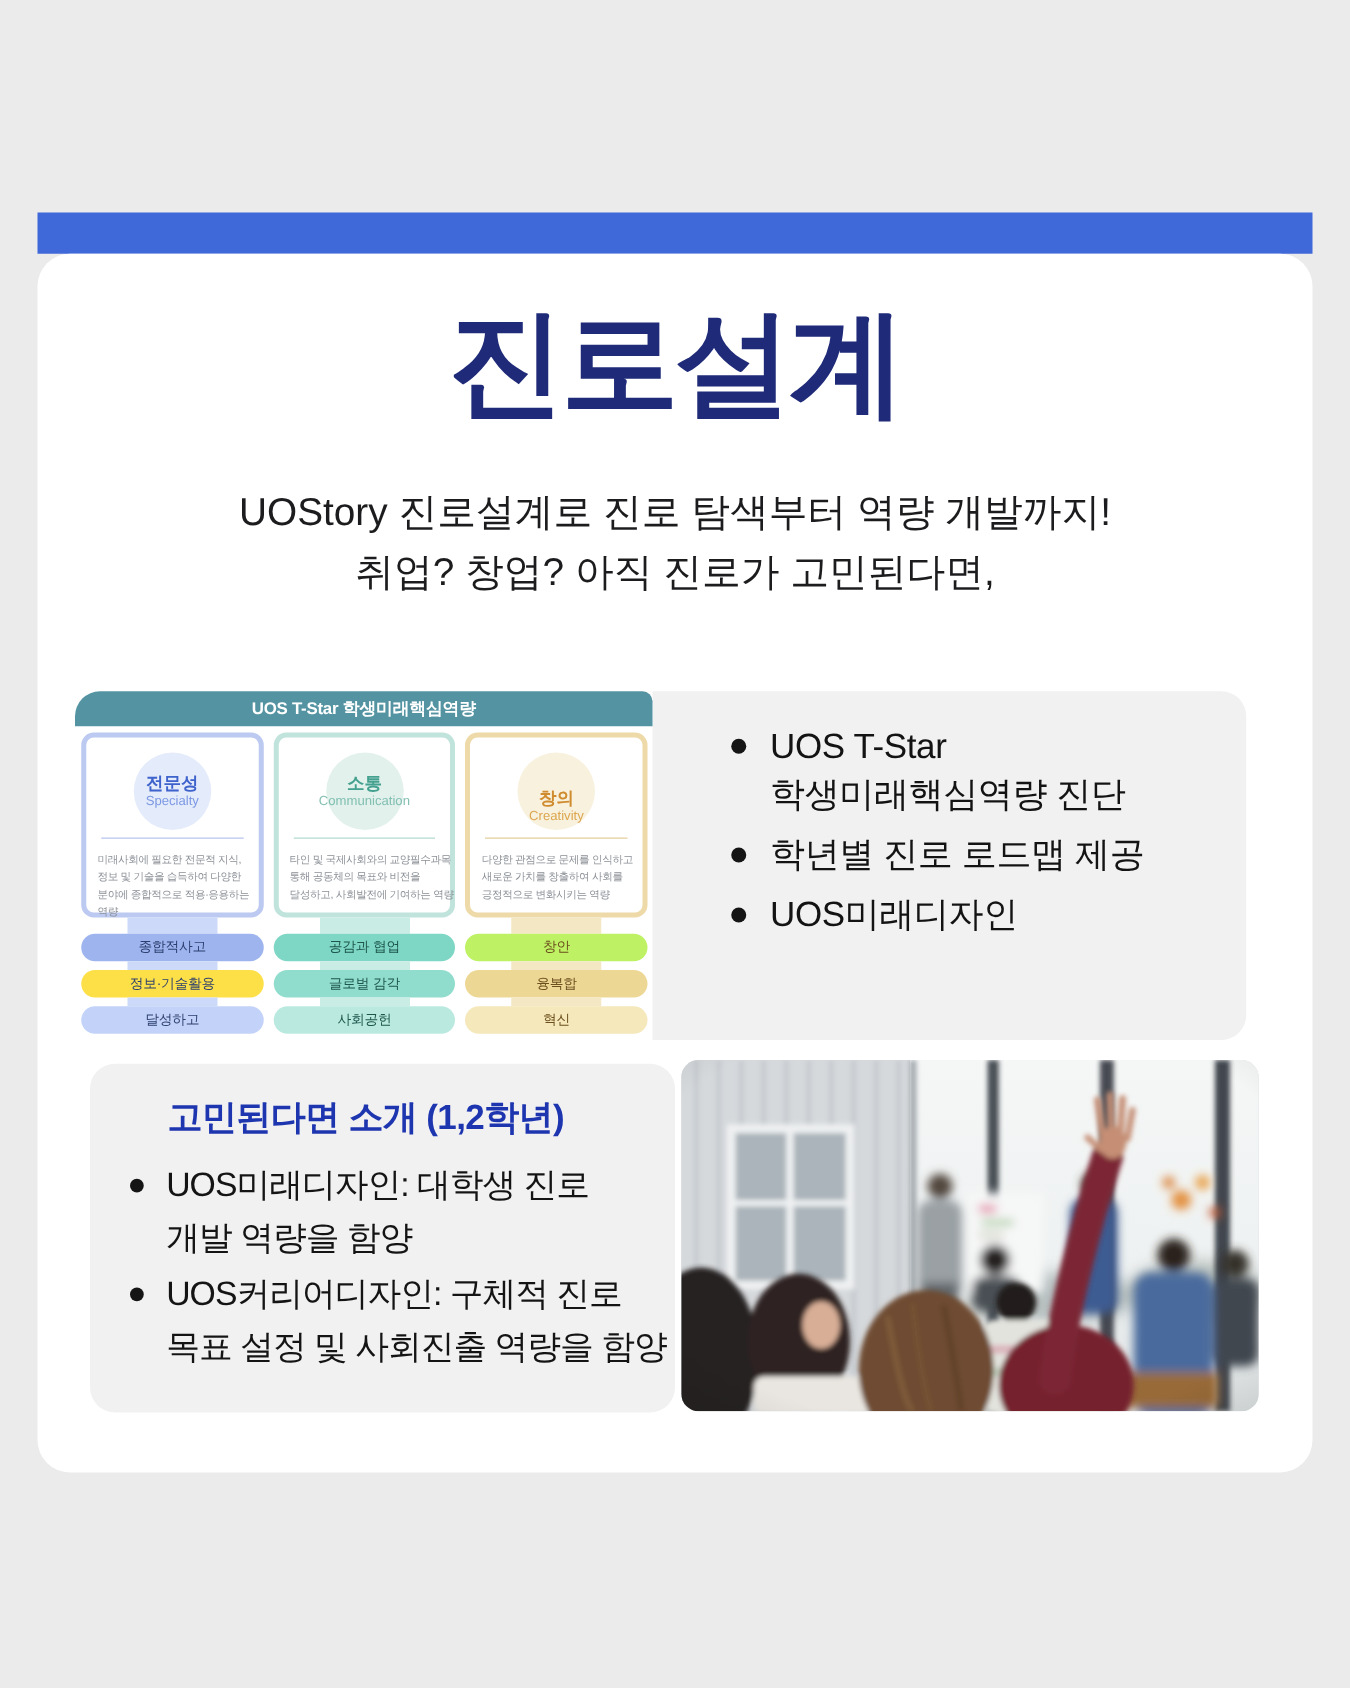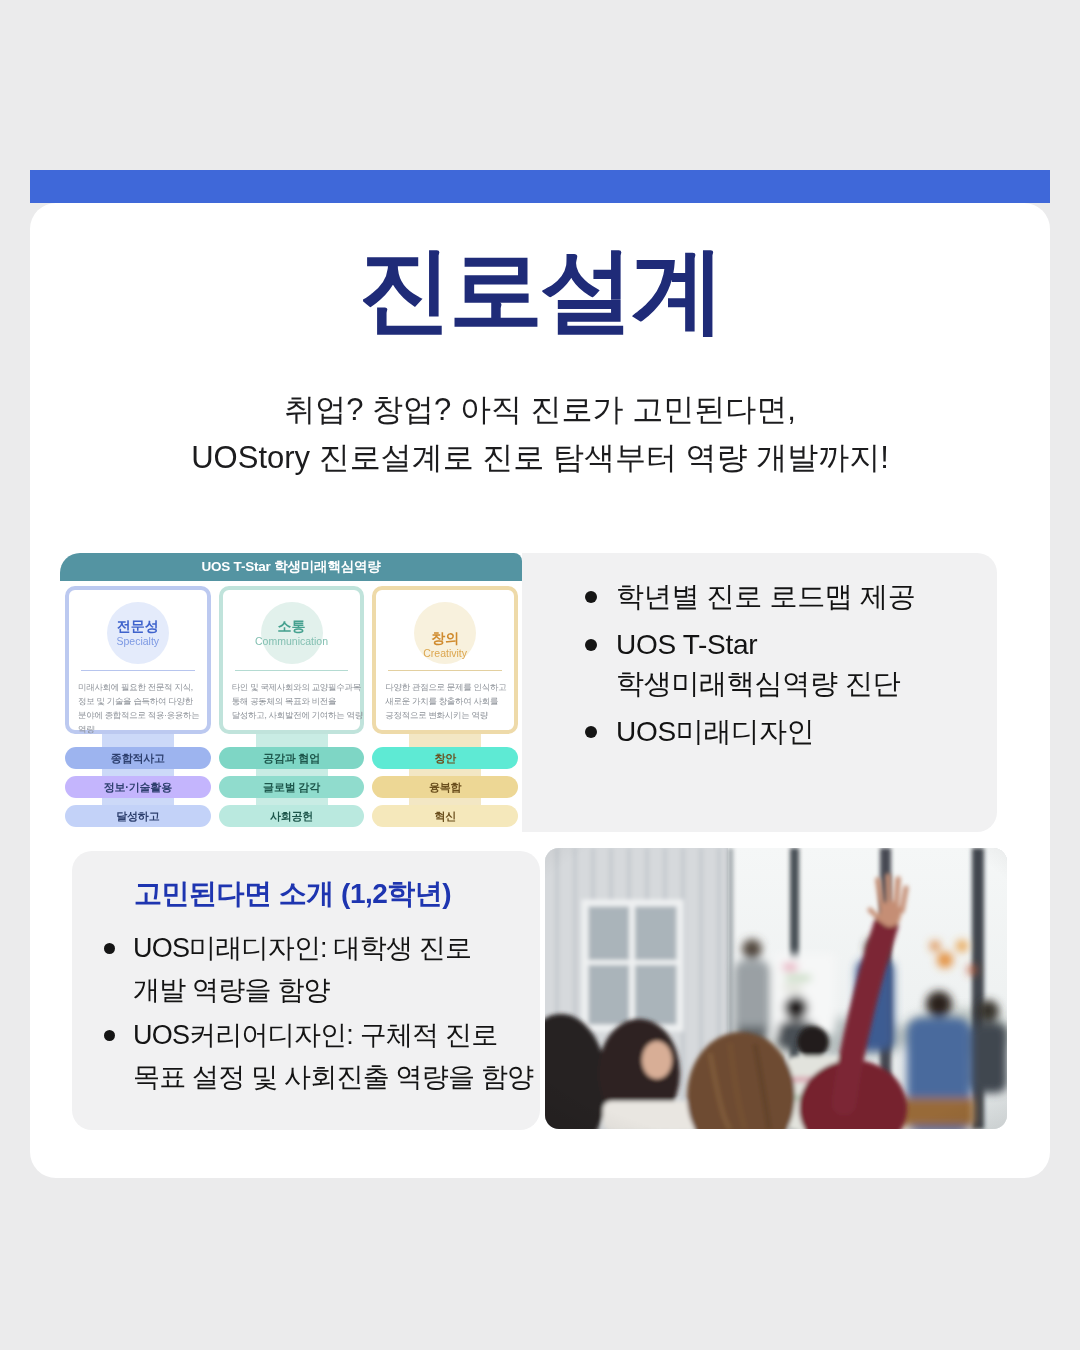--- a/index.html
+++ b/index.html
@@ -25,32 +25,32 @@
             box-sizing:border-box;text-align:center;flex:none;}
   .circle{width:62px;height:62px;border-radius:50%;margin:12px auto 0;display:flex;
           flex-direction:column;align-items:center;justify-content:center;}
   .cap-name{font-size:14px;font-weight:700;line-height:17px;}
   .cap-en{font-size:10.5px;line-height:13px;}
   .divider{height:1px;margin:6px 12px 0;}
   .desc{margin:9px 9px 0;font-size:8.5px;line-height:14px;letter-spacing:-0.3px;
         color:#8b9097;text-align:left;white-space:nowrap;}
   .conn{width:72px;flex:none;}
   .conn.a{height:13px;} .conn.b{height:7px;}
-  .tag{width:100%;height:22px;border-radius:12px;font-size:11px;font-weight:700;
+  .tag{width:100%;height:22px;border-radius:12px;font-size:11px;font-weight:400;
        line-height:22px;text-align:center;flex:none;letter-spacing:-0.2px;}
   .theme1{border-color:#bcc9f0;} .theme1 .circle{background:#e4ebfb;}
   .theme1 .cap-name{color:#3f63cc;} .theme1 .cap-en{color:#7d99e3;} .theme1 .divider{background:#b7c5ee;}
   .theme2{border-color:#c0e3db;} .theme2 .circle{background:#e2f1ec;}
   .theme2 .cap-name{color:#45a18f;} .theme2 .cap-en{color:#82bfb1;} .theme2 .divider{background:#b4dbd2;}
   .theme3{border-color:#eedaa9;} .theme3 .circle{background:#f8f1dd;}
   .theme3 .cap-name{color:#d08b2e;margin-top:24px;} .theme3 .cap-en{color:#dca64f;} .theme3 .divider{background:#e3d0a0;}
   .col1 .conn{background:#ccd9f8;} .col2 .conn{background:#c9ece4;} .col3 .conn{background:#f3e7c4;}
-  .t1a{background:#9db4ef;color:#2d3f6e;} .t1b{background:#c4b5fd;color:#2d3f6e;} .t1c{background:#c3d2f8;color:#2d3f6e;}
+  .t1a{background:#9db4ef;color:#2d3f6e;} .t1b{background:#fde047;color:#2d3f6e;} .t1c{background:#c3d2f8;color:#2d3f6e;}
   .t2a{background:#7ed6c5;color:#1d564b;} .t2b{background:#90dccd;color:#1d564b;} .t2c{background:#bae9df;color:#1d564b;}
-  .t3a{background:#5eead4;color:#6b4f1d;} .t3b{background:#edd795;color:#6b4f1d;} .t3c{background:#f5e8bb;color:#6b4f1d;}
+  .t3a{background:#bef264;color:#6b4f1d;} .t3b{background:#edd795;color:#6b4f1d;} .t3c{background:#f5e8bb;color:#6b4f1d;}
   
   .features{position:absolute;left:583px;top:577px;width:410px;margin:0;padding:0;list-style:none;}
   .features li{position:relative;padding-left:33px;font-size:28px;line-height:39px;
                font-weight:500;color:#131313;margin-bottom:9px;letter-spacing:-0.3px;}
   .dot{position:absolute;left:2px;top:14px;width:12px;height:12px;border-radius:50%;background:#151515;}
   .l2{white-space:nowrap;}
   
   .courses{position:absolute;left:72px;top:851px;width:468px;height:279px;background:#f1f1f2;border-radius:20px;}
   .c-head{position:absolute;left:62px;top:24px;font-size:28px;font-weight:700;color:#1e35b0;letter-spacing:-0.5px;}
   .c-list{position:absolute;left:32px;top:76px;width:470px;margin:0;padding:0;list-style:none;}
@@ -64,22 +64,22 @@
 </style>
 </head>
 <body>
 
 <div class="canvas">
   <div class="top-bar"></div>
   <div class="card"></div>
 
   <h1 class="title">진로설계</h1>
   <div class="subtitle">
+    <div>UOStory 진로설계로 진로 탐색부터 역량 개발까지!</div>
     <div>취업? 창업? 아직 진로가 고민된다면,</div>
-    <div>UOStory 진로설계로 진로 탐색부터 역량 개발까지!</div>
   </div>
 
   <div class="mid-box"></div>
 
   <div class="shot">
     <div class="shot-header">UOS T-Star 학생미래핵심역량</div>
     <div class="shot-cols">
 
       <div class="col col1">
         <div class="cap-card theme1">
@@ -146,27 +146,27 @@
         <div class="conn b"></div>
         <div class="tag t3c">혁신</div>
       </div>
 
     </div>
   </div>
 
   <ul class="features">
     <li>
       <span class="dot"></span>
-      <span>학년별 진로 로드맵 제공</span>
-      <div class="l2"></div>
+      <span>UOS T-Star</span>
+      <div class="l2">학생미래핵심역량 진단</div>
     </li>
     <li>
       <span class="dot"></span>
-      <span>UOS T-Star</span>
-      <div class="l2">학생미래핵심역량 진단</div>
+      <span>학년별 진로 로드맵 제공</span>
+      <div class="l2"></div>
     </li>
     <li>
       <span class="dot"></span>
       <span>UOS미래디자인</span>
       <div class="l2"></div>
     </li>
   </ul>
 
   <div class="courses">
     <div class="c-head">고민된다면 소개 (1,2학년)</div>

